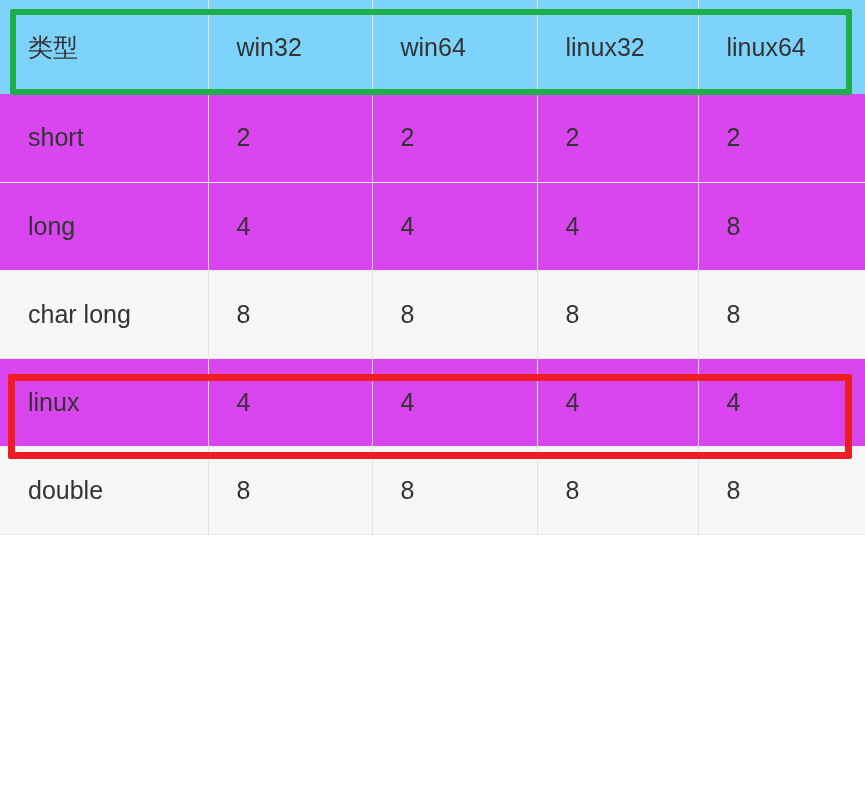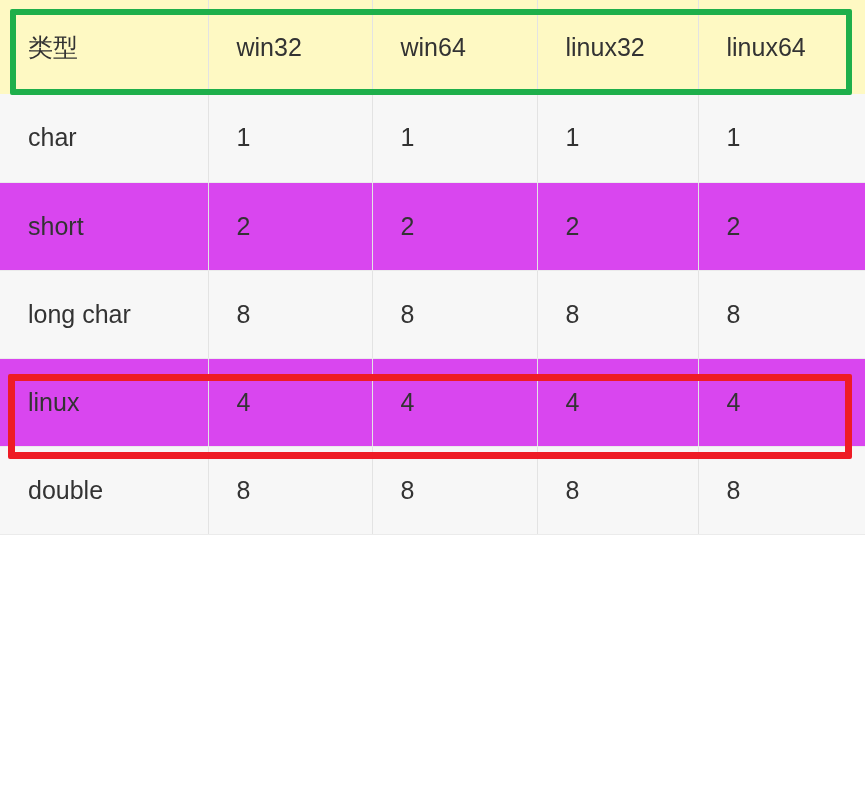--- a/index.html
+++ b/index.html
@@ -51,21 +51,21 @@
     white-space: nowrap;
   }
   table.size-table th:last-child,
   table.size-table td:last-child {
     border-right: none;
   }
 
   
   tr.row-shade td { background: #f7f7f7; }
   tr.row-plain td { background: #d946ef; }
-  tr.head-row th  { background: #fef9c3; border-bottom: none; }
+  tr.head-row th  { background: #7dd3fc; border-bottom: none; }
 
   
   tr.head-row th { height: 94px; }
 
   
   td.v-red   { color: #fa3c3c; }
   td.v-muted { color: #8d8d8d; }
 
   
   .annot {
@@ -108,40 +108,40 @@
       <tr class="head-row">
         <th>类型</th>
         <th>win32</th>
         <th>win64</th>
         <th>linux32</th>
         <th>linux64</th>
       </tr>
     </thead>
 
     <tbody>
-      <tr class="row-shade">
-        <td>char</td>
-        <td>1</td>
-        <td>1</td>
-        <td>1</td>
-        <td>1</td>
-      </tr>
 
       <tr class="row-plain">
         <td>short</td>
         <td>2</td>
         <td>2</td>
         <td>2</td>
         <td>2</td>
       </tr>
 
 
+      <tr class="row-plain">
+        <td>long</td>
+        <td class="v-muted">4</td>
+        <td class="v-muted">4</td>
+        <td class="v-muted">4</td>
+        <td class="v-red">8</td>
+      </tr>
 
       <tr class="row-shade">
-        <td>long char</td>
+        <td>char long</td>
         <td>8</td>
         <td>8</td>
         <td>8</td>
         <td>8</td>
       </tr>
 
       <tr class="row-plain">
         <td>linux</td>
         <td>4</td>
         <td>4</td>

